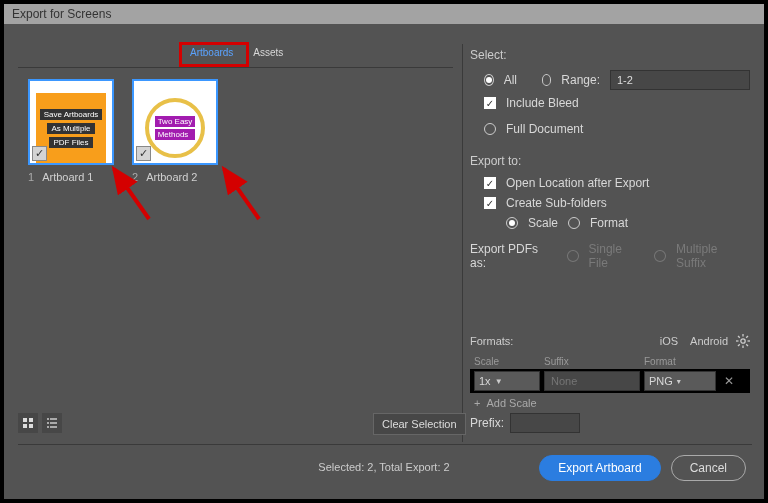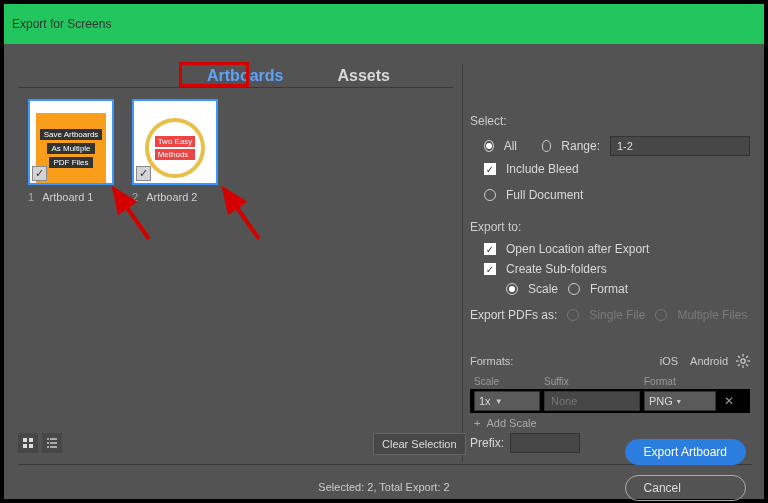--- a/index.html
+++ b/index.html
@@ -1,42 +1,42 @@
 <!DOCTYPE html>
 <html><head>
 <meta charset="utf-8">
 <style>
   * { box-sizing: border-box; margin: 0; padding: 0; font-family: -apple-system, "Segoe UI", Tahoma, sans-serif; }
   body { background: #000; width: 768px; height: 503px; position: relative; }
   .window { position: absolute; left: 3px; top: 3px; right: 3px; bottom: 3px; background: #535353; border: 1px solid #000; }
-  .titlebar { background: #22c55e; height: 40px; display: flex; align-items: center; padding: 0 8px; font-size: 12px; color: #333; }
+  .titlebar { background: #a3a3a3; height: 20px; display: flex; align-items: center; padding: 0 8px; font-size: 12px; color: #333; }
   .content { position: relative; height: calc(100% - 24px); color: #d8d8d8; font-size: 12px; }
   .tabs { position: absolute; left: 176px; top: 20px; display: flex; }
-  .tab { padding: 3px 27px; font-size: 16px; cursor: pointer; font-weight: bold; }
+  .tab { padding: 3px 10px; font-size: 10px; cursor: pointer; }
   .tab.active { color: #5aa3ff; }
   .tab-box { position: absolute; left: 175px; top: 18px; width: 70px; height: 25px; border: 3px solid #d40000; pointer-events: none; }
   .divider { position: absolute; left: 14px; top: 43px; width: 435px; height: 1px; background: #3a3a3a; }
 
   .artboards { position: absolute; left: 24px; top: 55px; display: flex; gap: 18px; }
   .ab-wrap { display: flex; flex-direction: column; align-items: flex-start; }
   .thumb { width: 86px; height: 86px; background: #fff; border: 2px solid #3b97ff; position: relative; display: flex; align-items: flex-end; justify-content: center; }
   .thumb .chk { position: absolute; left: 2px; bottom: 2px; width: 15px; height: 15px; background: #d4d4d4; border: 1px solid #888; display: flex; align-items: center; justify-content: center; font-size: 11px; color: #333; }
   .ab1-inner { width: 70px; height: 70px; background: #f89e1b; display: flex; flex-direction: column; align-items: center; justify-content: center; gap: 3px; }
   .ab1-inner span { background: #333; color: #fff; font-size: 8px; padding: 1px 4px; white-space: nowrap; }
   .ab2-inner { width: 70px; height: 70px; position: relative; display:flex; align-items:center; justify-content:center; }
   .ab2-ring { position:absolute; width: 60px; height: 60px; border: 4px solid #e8c048; border-radius: 50%; }
   .ab2-inner .txt { display:flex; flex-direction:column; gap:2px; z-index:1;}
-  .ab2-inner .txt span { background:#ef4444; color:#fff; font-size:8px; padding:1px 3px; }
+  .ab2-inner .txt span { background:#a21caf; color:#fff; font-size:8px; padding:1px 3px; }
   .ab-label { margin-top: 6px; font-size: 11px; color: #d0d0d0; display:flex; gap:8px;}
   .ab-label .num { color:#aaa; }
 
   .arrow { position: absolute; pointer-events: none; }
 
   .right-panel { position: absolute; left: 466px; top: 24px; width: 280px; }
-  .section-label { margin-bottom: 8px; color: #ccc; margin-top: 46px; }
+  .section-label { margin-bottom: 8px; color: #ccc; }
   .rowline { display:flex; align-items:center; gap:10px; margin: 6px 0 6px 14px; }
   .radio { width: 12px; height: 12px; border: 1px solid #ccc; border-radius: 50%; display:inline-flex; align-items:center; justify-content:center; }
   .radio.sel::after { content:""; width:6px; height:6px; background:#fff; border-radius:50%; }
   .radio.disabled { border-color:#777; }
   .cbox { width: 12px; height: 12px; background:#fff; display:inline-flex; align-items:center; justify-content:center; font-size:10px; color:#333; }
   .txt-in { background:#474747; border:1px solid #333; color:#ddd; font-size:11px; padding:2px 6px; height:20px; }
   .range-in { width: 140px; }
   .folder-icon { width:16px; height:14px; display:inline-block; }
 
   .formats-hdr { position:absolute; left:466px; top:310px; width: 280px; display:flex; align-items:center; font-size:11px; color:#ccc;}
@@ -56,21 +56,21 @@
   .left-tools { position:absolute; left:14px; bottom:62px; display:flex; gap:4px; }
   .tool-btn { width:20px; height:20px; background:#474747; display:flex; align-items:center; justify-content:center; }
   .clear-btn { position:absolute; left:369px; bottom:60px; background:#474747; border:1px solid #666; color:#ddd; font-size:11px; padding:4px 8px; cursor:pointer; }
   .prefix-row { position:absolute; left:466px; bottom:62px; display:flex; align-items:center; gap:6px; }
   .prefix-row .txt-in { width:70px; }
 
   .sep2 { position:absolute; left:14px; right:12px; bottom:50px; height:1px; background:#3a3a3a; }
   .v-sep { position:absolute; left:458px; top:20px; width:1px; height:398px; background:#3a3a3a; }
 
   .status { position:absolute; left:0; right:0; bottom:22px; text-align:center; font-size:11px; color:#ccc; }
-  .btn-row { position:absolute; right:18px; bottom:14px; display:flex; gap:10px;flex-direction:column; }
+  .btn-row { position:absolute; right:18px; bottom:14px; display:flex; gap:10px; }
   .btn { border-radius: 14px; padding: 5px 18px; font-size:12px; cursor:pointer; border:1px solid #aaa; }
   .btn.primary { background:#2b7de0; color:#fff; border-color:#2b7de0; }
   .btn.secondary { background:transparent; color:#ddd; }
   .disabled-txt { color:#7a7a7a; }
 </style>
 </head>
 <body>
 
 <div class="window">
   <div class="titlebar">
@@ -164,21 +164,21 @@
         <span>Scale</span>
         <span class="radio"></span>
         <span>Format</span>
       </div>
 
       <div class="rowline" style="margin-left:0; margin-top:12px;">
         <span>Export PDFs as:</span>
         <span class="radio disabled"></span>
         <span class="disabled-txt">Single File</span>
         <span class="radio disabled"></span>
-        <span class="disabled-txt">Multiple Files</span>
+        <span class="disabled-txt">Multiple Suffix</span>
       </div>
     </div>
 
     <div class="formats-hdr">
       <span>Formats:</span>
       <span class="sp"></span>
       <span style="margin-right:12px;">iOS</span>
       <span style="margin-right:8px;">Android</span>
       <span class="gear">
         <svg viewBox="0 0 14 14">

